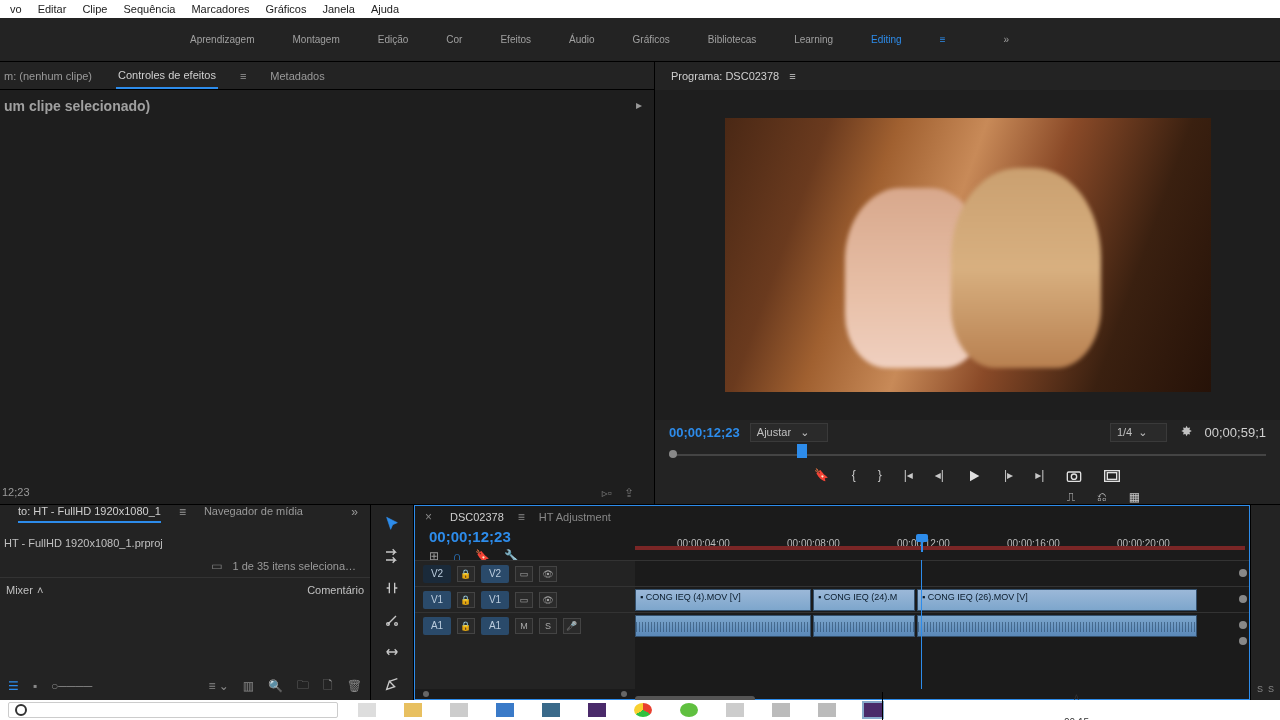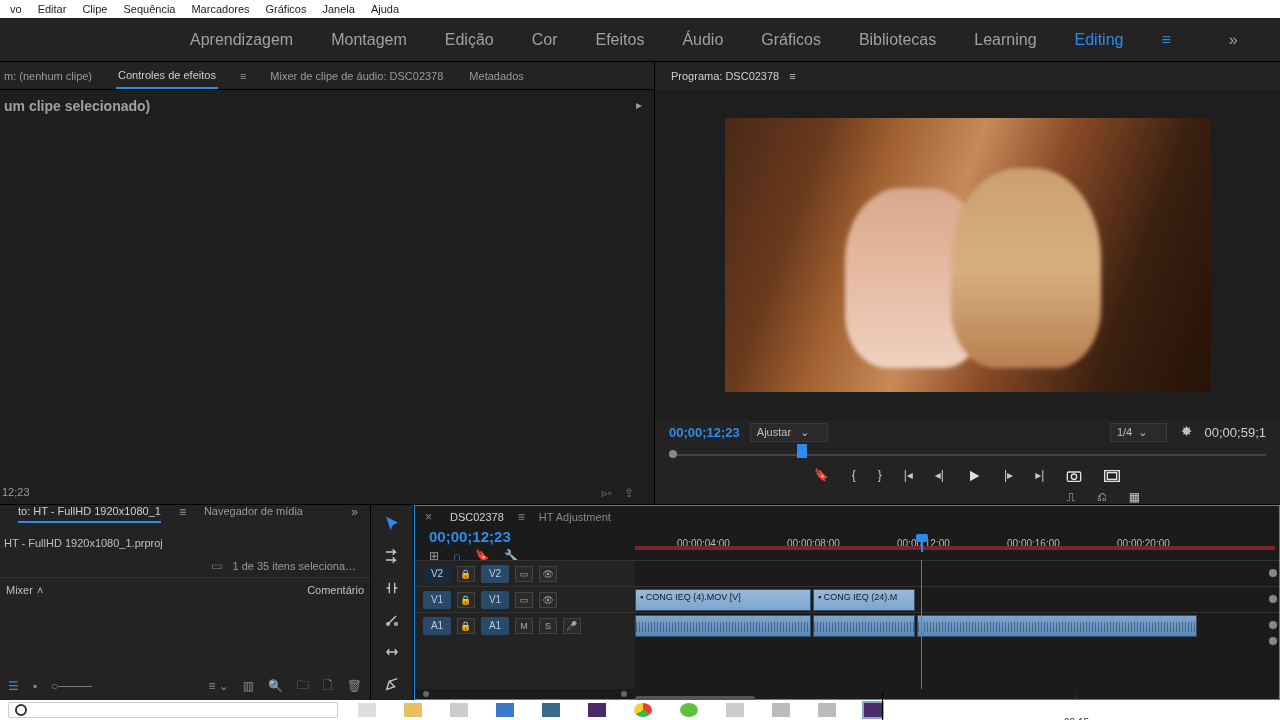--- a/index.html
+++ b/index.html
@@ -4,21 +4,21 @@
 <style>
 * { margin: 0; padding: 0; box-sizing: border-box; font-family: "Segoe UI", Arial, sans-serif; }
 body { background: #232323; color: #c8c8c8; width: 1280px; height: 720px; overflow: hidden; font-size: 12px; user-select: none; }
 
 
 .menubar { background: #fff; height: 18px; display: flex; align-items: center; padding-left: 2px; gap: 0; }
 .menubar span { color: #222; padding: 16px 8px; font-size: 11px; }
 
 
 .workspaces { height: 44px; background: #232323; display: flex; align-items: center; padding-left: 190px; gap: 38px; color: #a0a0a0; border-bottom: 1px solid #000; position: relative; }
-.workspaces span { font-size: 16px; cursor: pointer; }
+.workspaces span { font-size: 10px; cursor: pointer; }
 .workspaces .active { color: #2d8ceb; }
 
 
 .main { display: flex; height: 442px; }
 .left { width: 654px; display: flex; flex-direction: column; }
 .right { flex: 1; display: flex; flex-direction: column; border-left: 1px solid #000; }
 
 
 .src-tabs { height: 28px; display: flex; align-items: center; gap: 22px; padding-left: 2px; background: #232323; border-bottom: 1px solid #000; }
 .src-tabs .tab { color: #9a9a9a; font-size: 11px; padding: 6px 2px; }
@@ -155,21 +155,20 @@
   <span style="margin-left:20px">»</span>
 </div>
 
 <div class="main">
 
   <div class="left">
     <div class="src-tabs">
       <span class="tab">m: (nenhum clipe)</span>
       <span class="tab active">Controles de efeitos</span>
       <span class="burger">≡</span>
-      <span class="tab">Mixer de clipe de áudio: DSC02378</span>
       <span class="tab">Metadados</span>
     </div>
     <div class="effctl">
       <div class="noclip">um clipe selecionado)</div>
       <div class="chev">▸</div>
       <div class="tc">12;23</div>
       <div class="icons">
         <span>▹▫</span>
         <span>⇪</span>
       </div>
@@ -347,20 +346,21 @@
           <span class="btn">M</span>
           <span class="btn">S</span>
           <span class="btn">🎤</span>
         </div>
       </div>
       <div class="tl-right">
         <div class="tl-track"></div>
         <div class="tl-track">
           <div class="clip" style="left:0;width:176px">▪ <span>CONG IEQ (4).MOV [V]</span></div>
           <div class="clip" style="left:178px;width:102px">▪ <span>CONG IEQ (24).M</span></div>
+          <div class="clip" style="left:282px;width:280px">▪ <span>CONG IEQ (26).MOV [V]</span></div>
           <div class="tl-dot" style="top:-18px"></div>
           <div class="tl-dot" style="top:8px"></div>
         </div>
         <div class="tl-track">
           <div class="clip audio" style="left:0;width:176px"></div>
           <div class="clip audio" style="left:178px;width:102px"></div>
           <div class="clip audio" style="left:282px;width:280px"></div>
           <div class="tl-dot" style="top:8px"></div>
           <div class="tl-dot" style="top:24px"></div>
         </div>
@@ -371,20 +371,23 @@
       <div class="l">
           <span class="k"></span>
           <span class="k"></span>
         </div>
       <div class="r">
           <div class="thumb"></div>
         </div>
     </div>
   </div>
 
+  <div class="meters">
+    <div style="position:absolute;bottom:6px;left:6px;font-size:9px;color:#888">S&nbsp;&nbsp;S</div>
+  </div>
 </div>
 
 <div class="taskbar">
   <div class="search">
       <span class="circle"></span>
     </div>
   <div class="apps">
     <div class="app" style="background:#ddd"></div>
     <div class="app fold"></div>
     <div class="app" style="background:#ccc"></div>

